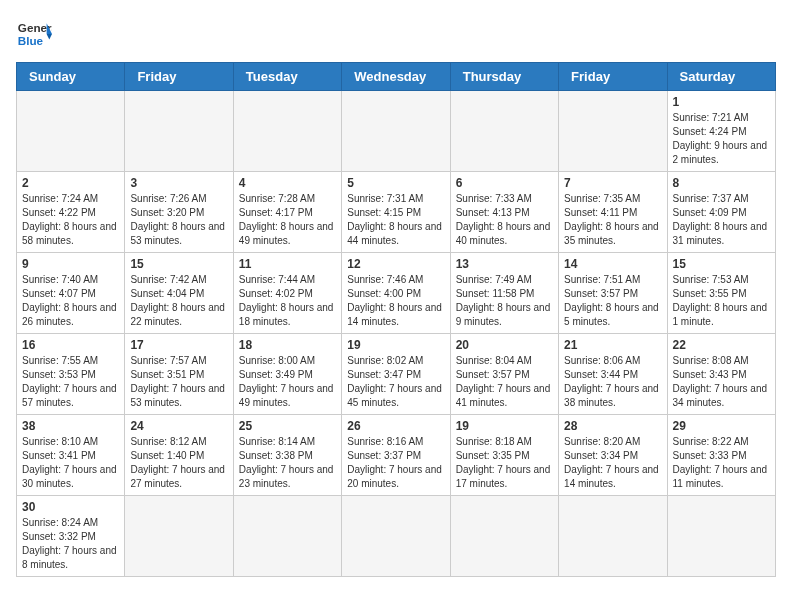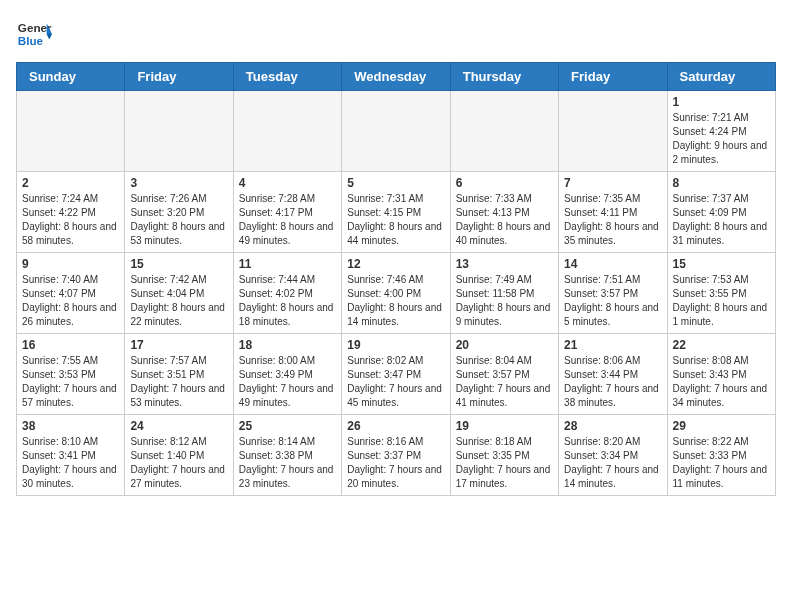--- a/index.html
+++ b/index.html
@@ -324,14 +324,29 @@
 and 14 minutes.</div>
         </td>
         <td>
           <span class="day-number">29</span>
           <div class="day-info">Sunrise: 8:22 AM
 Sunset: 3:33 PM
 Daylight: 7 hours
 and 11 minutes.</div>
         </td>
       </tr>
+      <tr class="week-row">
+        <td>
+          <span class="day-number">30</span>
+          <div class="day-info">Sunrise: 8:24 AM
+Sunset: 3:32 PM
+Daylight: 7 hours
+and 8 minutes.</div>
+        </td>
+        <td class="empty"></td>
+        <td class="empty"></td>
+        <td class="empty"></td>
+        <td class="empty"></td>
+        <td class="empty"></td>
+        <td class="empty"></td>
+      </tr>
     </tbody>
 </table>
 
 </body></html>

